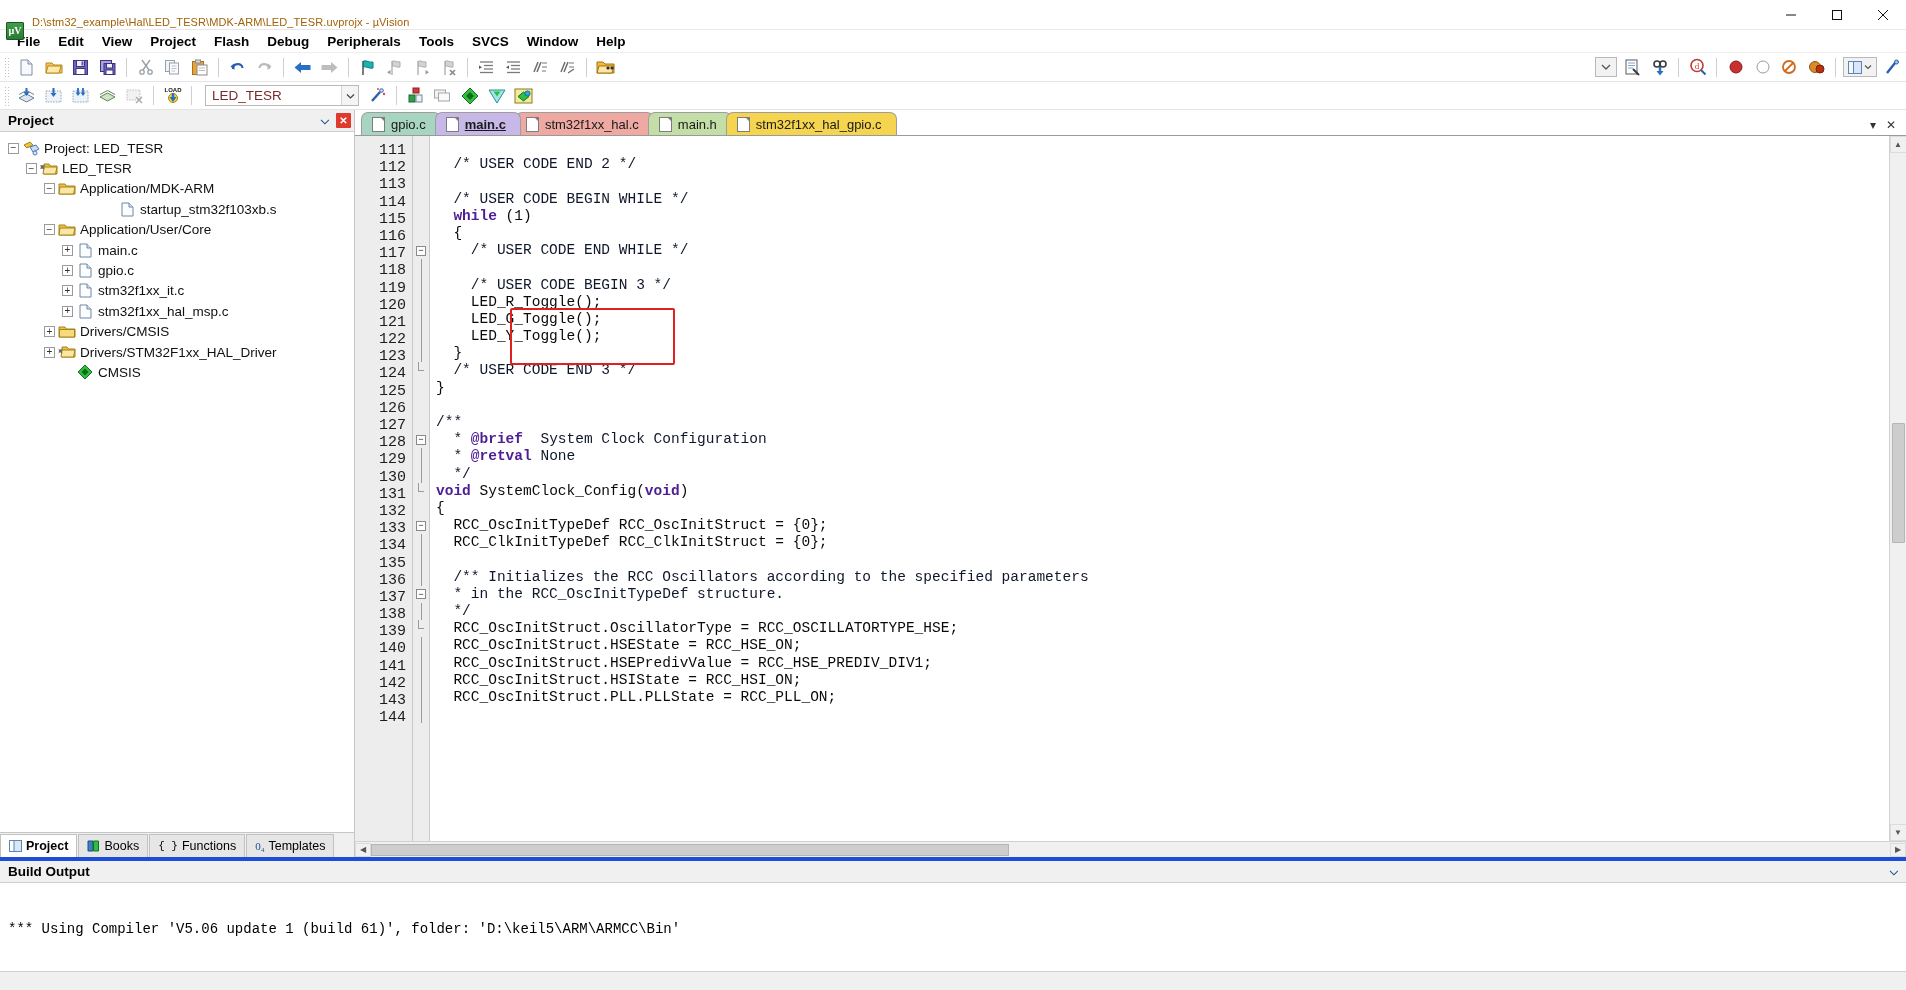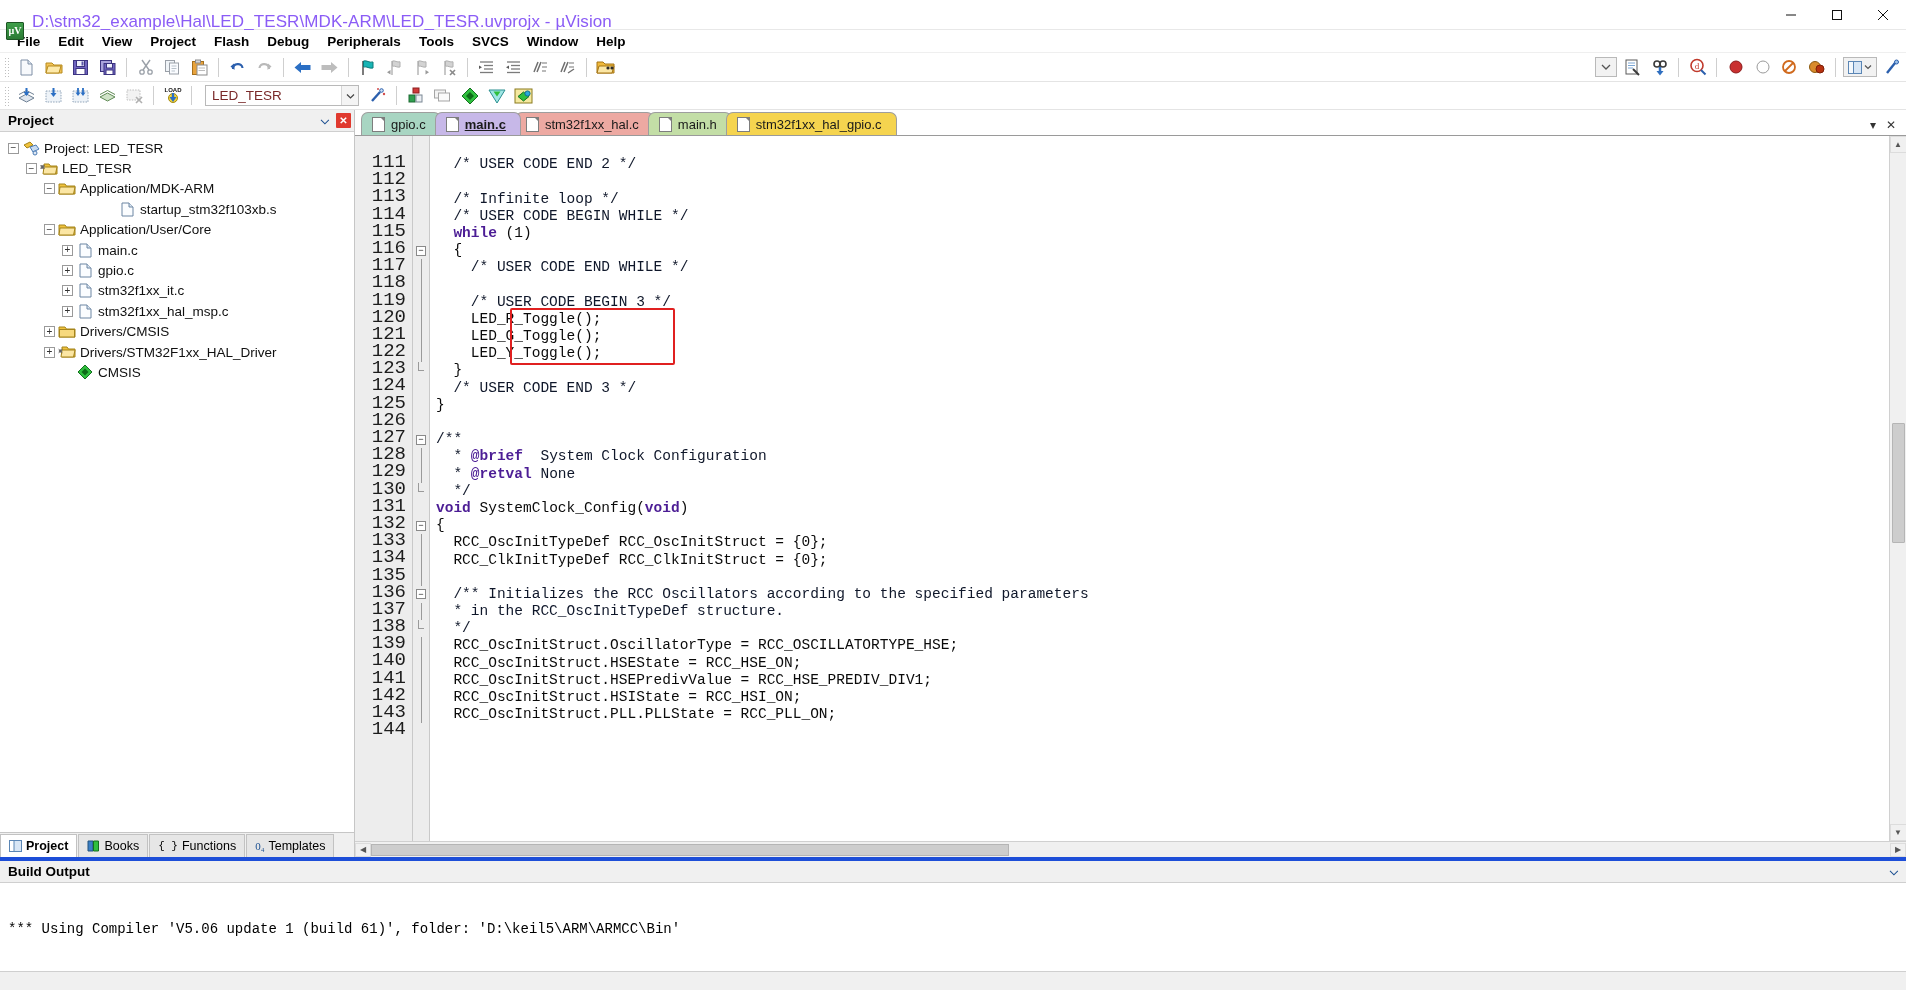--- a/index.html
+++ b/index.html
@@ -24,21 +24,21 @@
   }
   .app-icon {
     width: 18px; height: 18px; margin-right: 8px; position: relative;
     background: linear-gradient(#3f9f4a,#2b7a34);
     border: 1px solid #1d5524; border-radius: 1px;
     color: #fff; font-size: 10px; font-weight: bold;
     display:flex; align-items:center; justify-content:center;
     font-family: "Liberation Serif", serif;
     margin-top: 32px;
   }
-  .title-text { font-size: 17px; color: #8b5cf6; letter-spacing: .1px; margin-top: 15px; }
+  .title-text { font-size: 11px; color: #a16207; letter-spacing: .1px; margin-top: 15px; }
   .win-buttons { margin-left:auto; display:flex; height:30px; }
   .win-btn {
     width: 46px; height: 30px; display:flex; align-items:center; justify-content:center;
     font-size: 14px; color:#111;
   }
   .win-btn svg { display:block; }
 
   
   .menubar {
     height: 23px; flex: 0 0 23px;
@@ -172,22 +172,22 @@
   .tabstrip-right {
     margin-left:auto; display:flex; align-items:center; gap:10px;
     padding-right: 10px; padding-bottom:3px;
   }
   .tabstrip-right div { font-size:12px; color:#333; }
 
   .code-wrap { flex:1 1 auto; display:flex; min-height:0; position:relative; background:#fff; }
   .code-scroll { flex:1 1 auto; display:flex; overflow:hidden; position:relative; }
   .gutter-line {
     flex: 0 0 58px; background:#ededed; border-right:1px solid #c9c9c9;
-    font-family:"Liberation Mono", monospace; font-size:19px;
-    padding-top: 18px; text-align:right; color:#1c1c1c;
+    font-family:"Liberation Mono", monospace; font-size:15px;
+    padding-top: 6px; text-align:right; color:#1c1c1c;
   }
   .gutter-line .ln { height:17.2px; line-height:17.2px; padding-right:6px; }
   .gutter-fold {
     flex:0 0 17px; background:#ededed; border-right:1px solid #c9c9c9;
     padding-top:3px;
   }
   .gutter-fold .fd { height:17.2px; display:flex; align-items:center; justify-content:center; }
   .fbox {
     width:10px;height:10px;border:1px solid #8a8a8a;background:#fff;
     display:flex;align-items:center;justify-content:center;font-size:9px;line-height:1;color:#222;
@@ -976,21 +976,20 @@
               </div>
               <div class="fd">
                 <div class="fline"></div>
               </div>
             </div>
           <div class="code-area" id="code">
 
           <div class="cline">&nbsp;</div>
               <div class="cline"><span class="cm">  /* USER CODE END 2 */</span></div>
               <div class="cline">&nbsp;</div>
-              <div class="cline"><span class="cm">  /* Infinite loop */</span></div>
               <div class="cline"><span class="cm">  /* USER CODE BEGIN WHILE */</span></div>
               <div class="cline"><span class="nm">  </span><span class="kw">while</span><span class="nm"> (1)</span></div>
               <div class="cline"><span class="nm">  {</span></div>
               <div class="cline"><span class="cm">    /* USER CODE END WHILE */</span></div>
               <div class="cline">&nbsp;</div>
               <div class="cline"><span class="cm">    /* USER CODE BEGIN 3 */</span></div>
               <div class="cline"><span class="nm">    LED_R_Toggle();</span></div>
               <div class="cline"><span class="nm">    LED_G_Toggle();</span></div>
               <div class="cline"><span class="nm">    LED_Y_Toggle();</span></div>
               <div class="cline"><span class="nm">  }</span></div>

